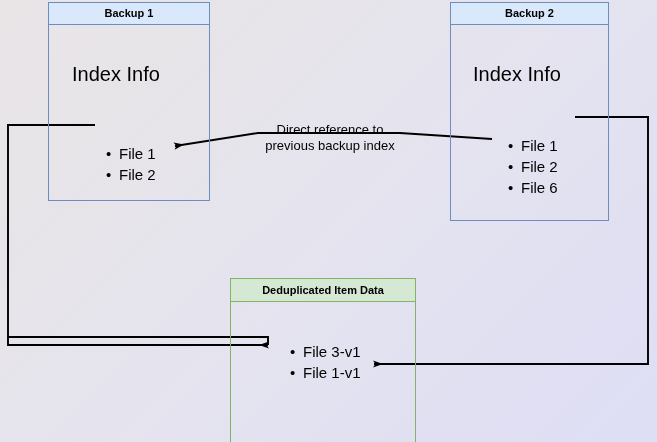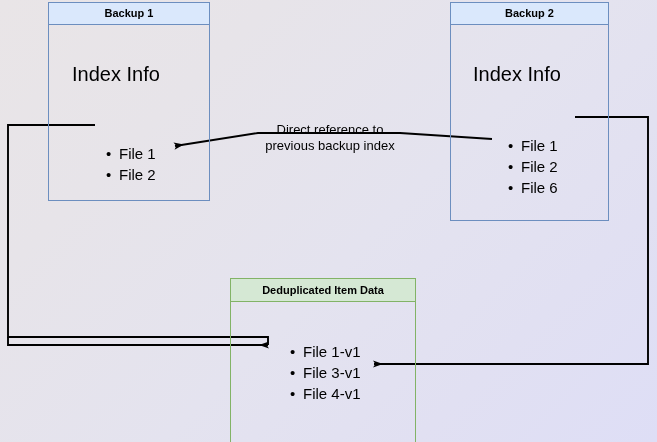--- a/index.html
+++ b/index.html
@@ -159,23 +159,22 @@
         <li>File 2</li>
         <li>File 6</li>
       </ul>
     </div>
   </div>
 
   <div class="node green" style="left:230px; top:278px; width:186px; height:204px;">
     <div class="node-header">Deduplicated Item Data</div>
     <div class="node-body" style="height:135px;">
       <ul class="file-list" style="left:46px; top:27px;">
+        <li>File 3-v1</li>
         <li>File 1-v1</li>
-        <li>File 3-v1</li>
-        <li>File 4-v1</li>
       </ul>
     </div>
   </div>
 
   <div class="edge-label" style="left:248px; top:122px; width:164px;">Direct reference to
 previous backup index</div>
 
 </div>
 
 </body></html>

